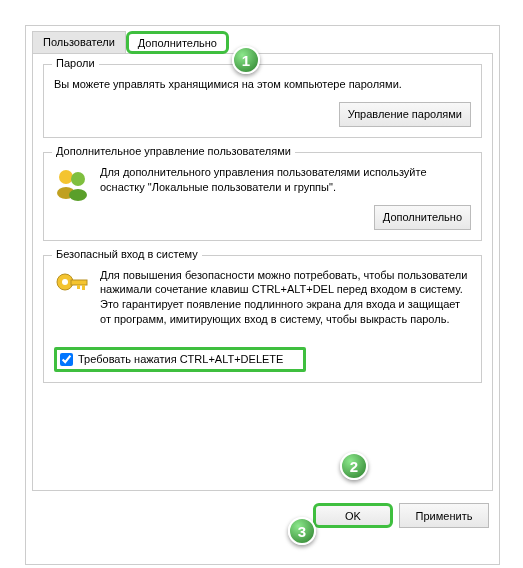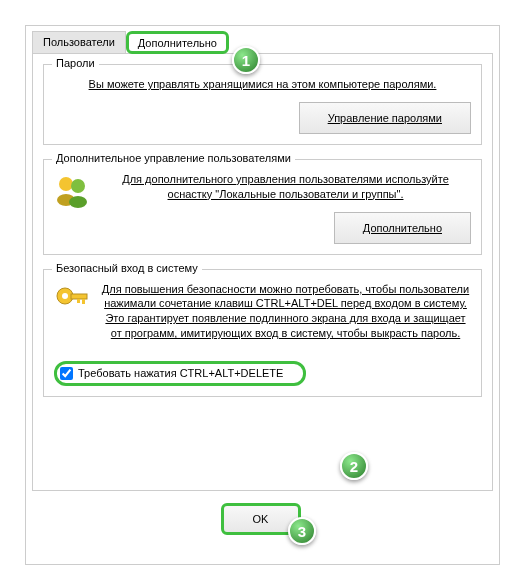--- a/index.html
+++ b/index.html
@@ -6,31 +6,31 @@
 body { font-family: "Segoe UI", Tahoma, sans-serif; font-size: 11px; background: #fff; color: #000; width: 523px; height: 568px; position: relative; }
 .window { position: absolute; left: 25px; top: 25px; width: 475px; height: 540px; border: 1px solid #ccc; background: #fff; }
 .titlebar { height: 28px; display: flex; align-items: center; padding: 0 8px; color: #555; font-size: 12px; }
 .titlebar .title { flex: 1; }
 .close-btn { font-size: 14px; color: #888; cursor: pointer; padding: 0 6px; }
 .tabstrip { display: flex; margin-top: 4px; padding-left: 6px; }
 .tab { padding: 4px 10px 3px; border: 1px solid #ccc; border-bottom: none; background: #e5e5e5; position: relative; bottom: -1px; font-size: 11px; }
 .tab:first-child { margin-right: 0; }
 .tab.active { background: #fff; z-index: 2; }
 .tab.hl { border: 3px solid #3fbf3f; border-radius: 6px; padding: 3px 9px 2px; }
-.tabcontent { border: 1px solid #ccc; margin: 0 6px 6px 6px; padding: 10px 10px 8px; background: #fff; min-height: 438px; position: relative; text-decoration: underline; }
+.tabcontent { border: 1px solid #ccc; margin: 0 6px 6px 6px; padding: 10px 10px 8px; background: #fff; min-height: 438px; position: relative; }
 .fieldset { border: 1px solid #ccc; margin-bottom: 14px; padding: 12px 10px 10px; position: relative; }
 .legend { position: absolute; top: -8px; left: 8px; background: #fff; padding: 0 4px; font-size: 11px; }
-.desc { font-size: 11px; line-height: 1.35; margin-bottom: 10px; text-align: center; }
+.desc { font-size: 11px; line-height: 1.35; margin-bottom: 10px; }
 .icon-desc { display: flex; gap: 10px; }
 .icon-desc .ic { flex-shrink: 0; width: 36px; height: 36px; }
 .btn-row { display: flex; justify-content: flex-end; }
-.btn { min-width: 90px; height: 32px; border: 1px solid #bbb; background: linear-gradient(#f8f8f8, #e8e8e8); font-size: 11px; cursor: pointer; padding: 0 28px; }
-.checkbox-row { display: inline-flex; align-items: center; margin-top: 10px; border: 3px solid #3fbf3f; border-radius: 12px; padding: 3px 20px 3px 3px; }
+.btn { min-width: 90px; height: 25px; border: 1px solid #bbb; background: linear-gradient(#f8f8f8, #e8e8e8); font-size: 11px; cursor: pointer; padding: 0 8px; }
+.checkbox-row { display: inline-flex; align-items: center; margin-top: 10px; border: 3px solid #3fbf3f; border-radius: 2px; padding: 3px 20px 3px 3px; }
 .checkbox-row input { margin-right: 5px; }
-.footer { display: flex; justify-content: center; gap: 6px; padding: 6px 10px 8px 6px; }
+.footer { display: flex; justify-content: flex-end; gap: 6px; padding: 6px 10px 8px 6px; }
 .btn.hl { border: 3px solid #3fbf3f; border-radius: 6px; }
 .callout { position: absolute; width: 28px; height: 28px; border-radius: 50%; background: radial-gradient(circle at 35% 30%, #8ce88c, #2a7d2a); border: 2px solid #fff; box-shadow: 0 2px 4px rgba(0,0,0,.4); color: #fff; font-weight: bold; font-size: 15px; display: flex; align-items: center; justify-content: center; z-index: 10; }
 </style>
 </head>
 <body>
 
 <div class="window">
 
   <div class="tabstrip">
     <div class="tab">Пользователи</div>
@@ -82,18 +82,19 @@
       <label class="checkbox-row">
         <input type="checkbox" checked="" style="">
         <span>Требовать нажатия CTRL+ALT+DELETE</span>
       </label>
     </div>
 
   </div>
 
   <div class="footer">
     <button class="btn hl" style="min-width:80px">OK</button>
+    <button class="btn" style="min-width:90px">Применить</button>
   </div>
 </div>
 
 <div class="callout" style="left:232px; top:46px">1</div>
 <div class="callout" style="left:340px; top:452px">2</div>
 <div class="callout" style="left:288px; top:517px">3</div>
 
 </body></html>

